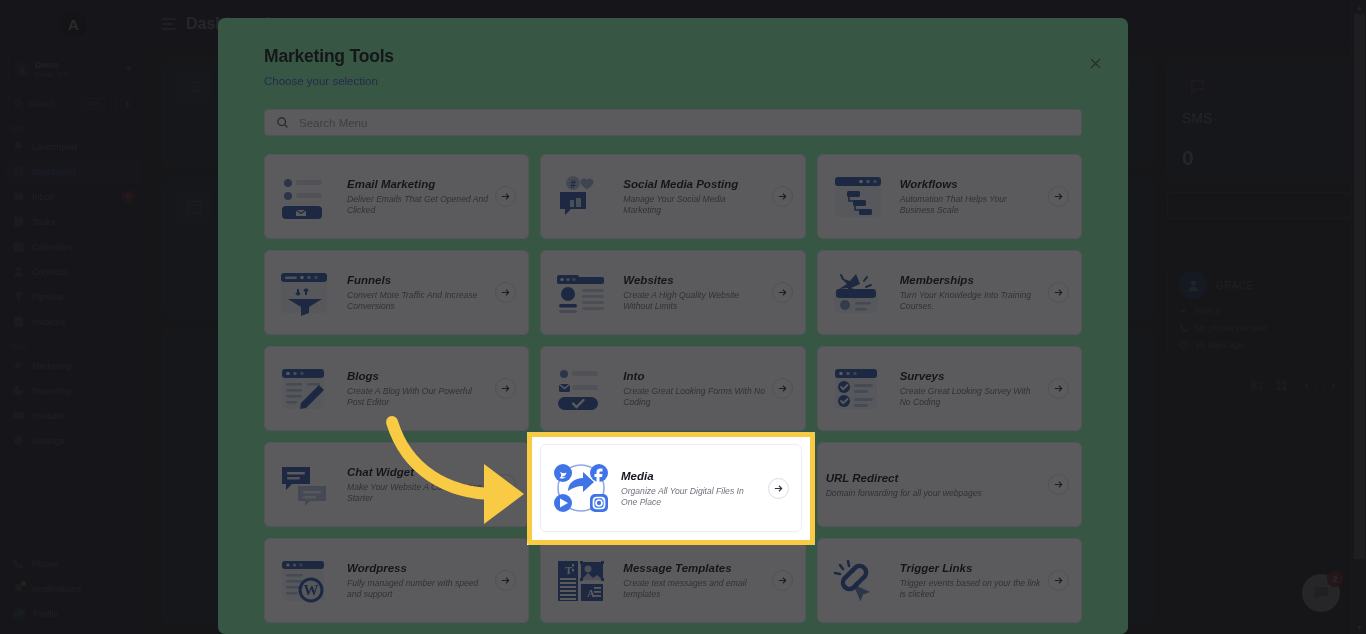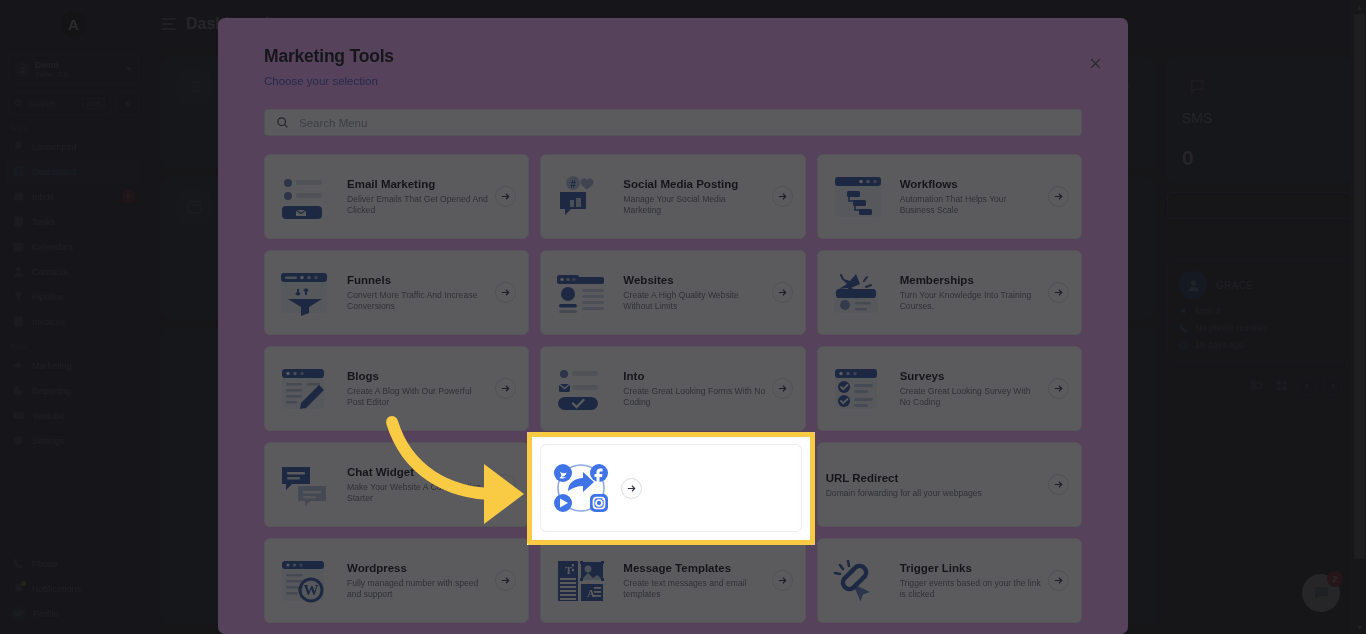--- a/index.html
+++ b/index.html
@@ -135,21 +135,21 @@
   .scroll-thumb { position: absolute; left: 2px; width: 11px; top: 14px; height: 545px; background: #7b7b7b; border-radius: 1px; }
   .scroll-arrow { position: absolute; left: 0; width: 15px; height: 14px; display:flex;align-items:center;justify-content:center; color:#b0b0b0; font-size:7px; }
 
   
   .dim { position: absolute; inset: 0; background: rgba(22,22,24,0.70); }
 
   
   .modal {
     position: absolute; left: 218px; top: 18px;
     width: 910px; height: 616px;
-    background: #f0abfc; border-radius: 7px;
+    background: #86efac; border-radius: 7px;
     overflow: hidden;
   }
   .modal-inner { position: absolute; inset: 0; padding: 28px 46px 0 46px; }
   .modal-title { font-size: 17.5px; font-weight: bold; color: #15181d; letter-spacing: -.2px; }
   .modal-sub { font-size: 11.5px; color: #4a5bbf; margin-top: 8px; }
   .modal-close {
     position: absolute; right: 22px; top: 34px; width: 22px; height: 22px;
     display: flex; align-items: center; justify-content: center; color: #4a4d55;
   }
   .search-box {
@@ -157,21 +157,21 @@
     display: flex; align-items: center; gap: 10px; padding: 0 11px; background: #fff;
   }
   .search-ph { font-size: 11.5px; color: #9aa0ab; }
 
   .grid { margin-top: 18px; display: grid; grid-template-columns: repeat(3, 1fr); gap: 11px 11px; }
   .card {
     height: 85px; border: 1px solid #e9ebef; border-radius: 6px; background: #fff;
     display: flex; align-items: center; padding: 0 12px 0 8px; gap: 6px;
   }
   .card-ico { width: 68px; height: 60px; flex: 0 0 68px; display: flex; align-items: center; justify-content: center; }
-  .card-txt { flex: 1; min-width: 0; }
+  .card-txt { flex: 1; min-width: 0; font-style: italic; }
   .card-title { font-size: 11.5px; font-weight: bold; color: #14171c; line-height: 14px; }
   .card-desc { font-size: 8.6px; color: #6e737d; line-height: 11px; margin-top: 3px; }
   .card-arrow {
     width: 21px; height: 21px; flex: 0 0 21px; border: 1px solid #d9dce2; border-radius: 50%;
     display: flex; align-items: center; justify-content: center; color: #2f333b;
   }
 
   
   .spot-dim { position: absolute; background: rgba(22,22,24,0.70); }
 
@@ -875,20 +875,24 @@
           <circle cx="49" cy="16" r="9" fill="#3f74e8"></circle>
           <path d="M50.5 11.5h2v3h-2c-.7 0-1 .4-1 1v1.5h3l-.4 3h-2.6V25h-3v-5h-2v-3h2v-2c0-2.2 1.3-3.5 4-3.5z" fill="#fff"></path>
           <circle cx="13" cy="46" r="9" fill="#3f74e8"></circle>
           <path d="M10 41.5l8 4.5-8 4.5z" fill="#fff"></path>
           <rect x="40" y="37" width="18" height="18" rx="5" fill="#3f74e8"></rect>
           <rect x="43.5" y="40.5" width="11" height="11" rx="3.2" fill="none" stroke="#fff" stroke-width="1.7"></rect>
           <circle cx="49" cy="46" r="3" fill="none" stroke="#fff" stroke-width="1.7"></circle>
           <circle cx="53.2" cy="42" r="1" fill="#fff"></circle>
         </svg>
       </div>
+      <div class="card-txt">
+        <div class="card-title">Media</div>
+        <div class="card-desc">Organize All Your Digital Files In One Place</div>
+      </div>
       <div class="card-arrow">
         <svg width="11" height="11" viewBox="0 0 24 24" fill="none" stroke="currentColor" stroke-width="2.4">
             <path d="M4 12h15M13 6l6 6-6 6"></path>
           </svg>
       </div>
     </div>
   </div>
 
   <svg class="arrow-svg" viewBox="0 0 160 112">
     <path d="M8 6 C22 52, 62 80, 118 78" fill="none" stroke="#f9ca44" stroke-width="12" stroke-linecap="round"></path>

